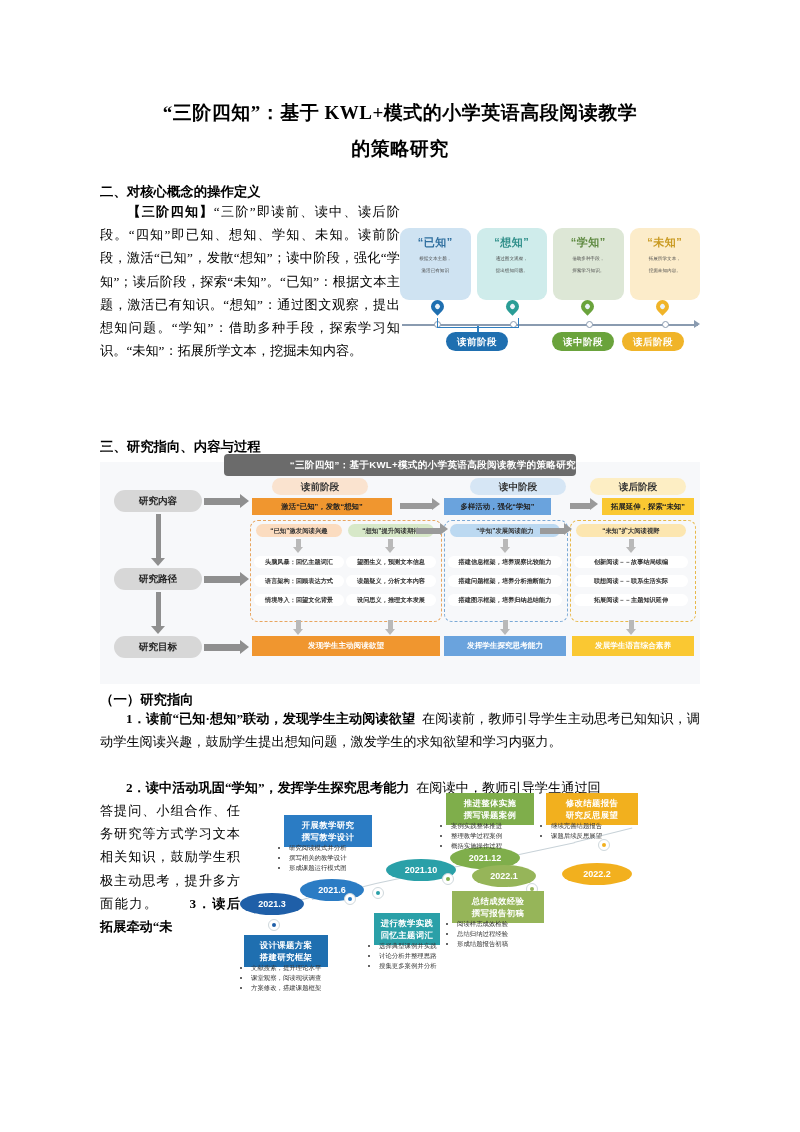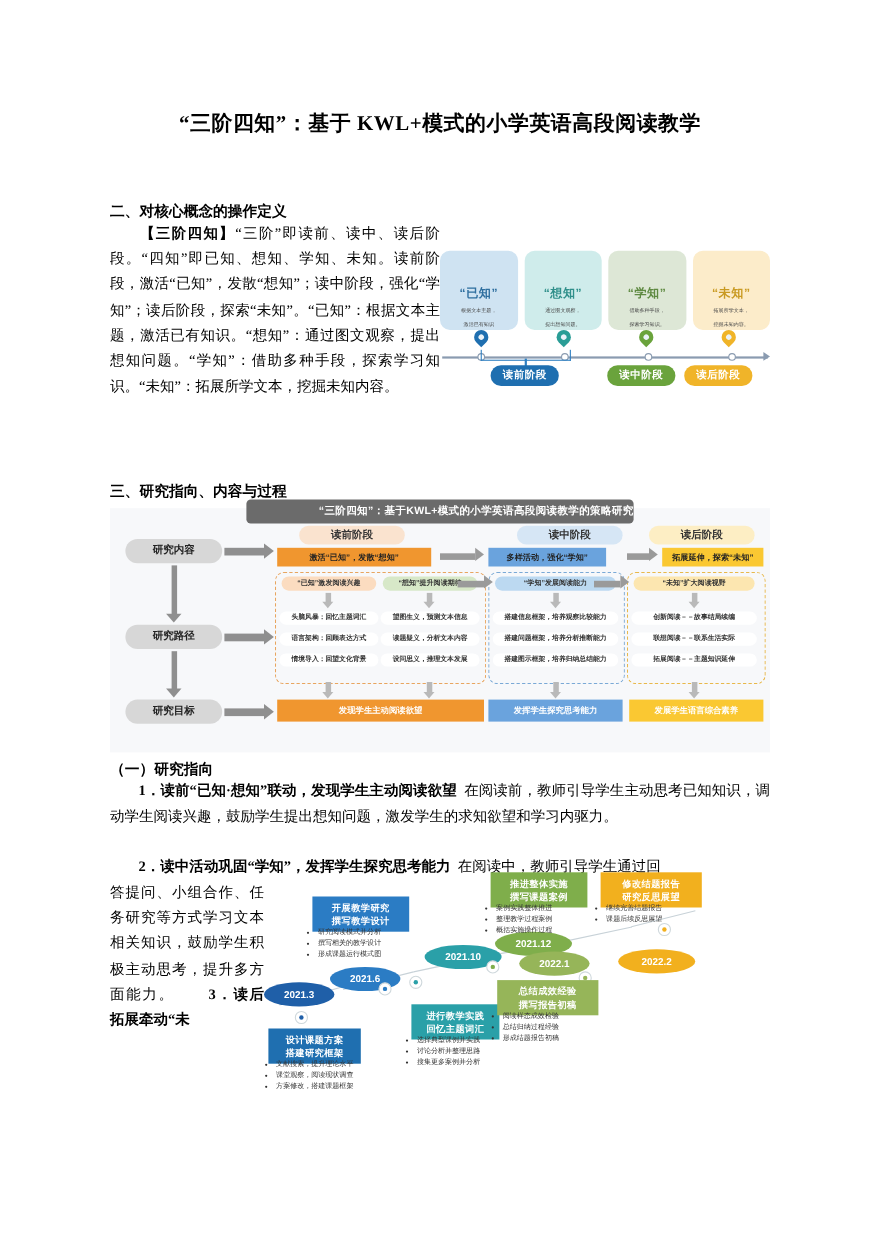--- a/index.html
+++ b/index.html
@@ -38,21 +38,21 @@
   .ind{display:inline-block;width:26px;}
 
   
   .d1{position:absolute;left:400px;top:228px;width:300px;height:128px;}
   .d1 .cards{position:absolute;left:0;top:0;width:300px;height:72px;display:flex;gap:6px;}
   .d1 .card{
     flex:1;border-radius:9px;padding:7px 4px 4px;box-sizing:border-box;
     text-align:center;
   }
   .d1 .card .t{font-size:11px;font-weight:bold;letter-spacing:.5px;
-    font-family:"Liberation Sans","DejaVu Sans",sans-serif;margin-top:24px;}
+    font-family:"Liberation Sans","DejaVu Sans",sans-serif;}
   .d1 .card .d{font-size:4.6px;line-height:7px;margin-top:5px;color:#4a4a4a;
     font-family:"Liberation Sans","DejaVu Sans",sans-serif;}
   .d1 .pins{position:absolute;left:0;top:72px;width:300px;height:22px;display:flex;}
   .d1 .pinwrap{flex:1;display:flex;justify-content:center;}
   .d1 .pin{width:13px;height:18px;position:relative;}
   .d1 .pin i{
     position:absolute;left:0;top:0;width:13px;height:13px;border-radius:50% 50% 50% 0;
     transform:rotate(-45deg);display:block;
   }
   .d1 .pin i::after{
@@ -141,20 +141,21 @@
   .d3 .node i{position:absolute;left:3px;top:3px;width:4px;height:4px;border-radius:50%;display:block;}
   .d3 .seg{position:absolute;height:1.4px;background:#c8d2d8;transform-origin:left center;}
 </style>
 </head>
 <body>
 
 <div class="page">
 
   <div class="doc-title">
     <div>“三阶四知”：基于 KWL+模式的小学英语高段阅读教学</div>
+    <div>的策略研究</div>
   </div>
 
   <div class="para heading" id="sec2-head">二、对核心概念的操作定义</div>
 
   <div class="para" id="p-sanjie">
     <span class="ind"></span><span class="bold">【三阶四知】</span><span>“三阶”即读前、读中、读后阶段。“四知”即已知、想知、学知、未知。读前阶段，激活“已知”，发散“想知”；读中阶段，强化“学知”；读后阶段，探索“未知”。“已知”：根据文本主题，激活已有知识。“想知”：通过图文观察，提出想知问题。“学知”：借助多种手段，探索学习知识。“未知”：拓展所学文本，挖掘未知内容。</span>
   </div>
 
   <div class="d1">
     <div class="cards">
@@ -358,21 +359,21 @@
         <li>撰写相关的教学设计</li>
         <li>形成课题运行模式图</li>
       </ul>
     </div>
 
     <div class="pillnode" style="left:146px;top:64px;width:70px;height:22px;background:#2aa0a8">2021.10</div>
     <div class="node" style="left:132px;top:92px">
         <i style="background:#2aa0a8"></i>
       </div>
 
-    <div class="tl-head" style="left:134px;top:118px;width:80px;background:#2aa0a8">
+    <div class="tl-head" style="left:134px;top:118px;width:66px;background:#2aa0a8">
       <div>进行教学实践</div>
       <div>回忆主题词汇</div>
     </div>
     <div class="tl-list" style="left:128px;top:146px;width:108px">
       <ul>
         <li>选择典型课例并实践</li>
         <li>讨论分析并整理思路</li>
         <li>搜集更多案例并分析</li>
       </ul>
     </div>

